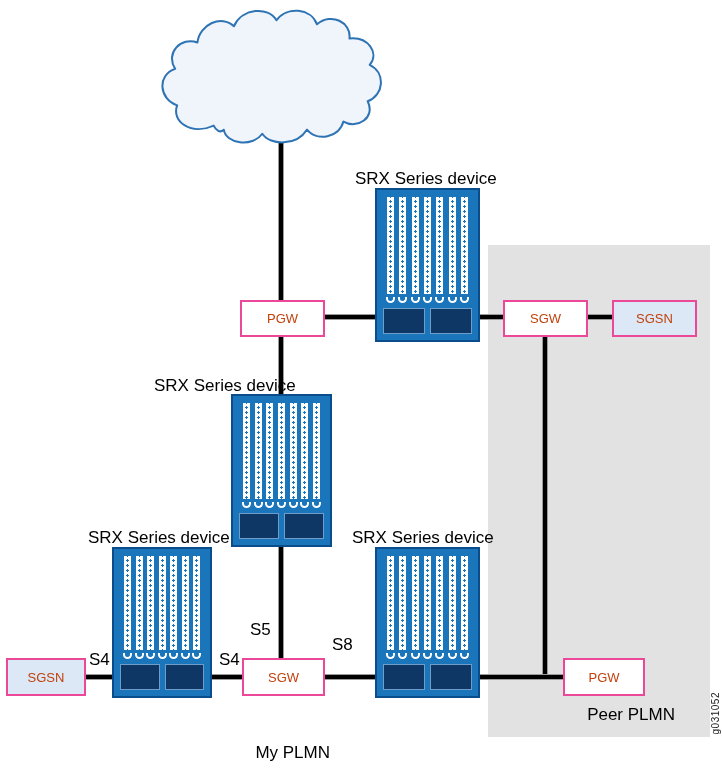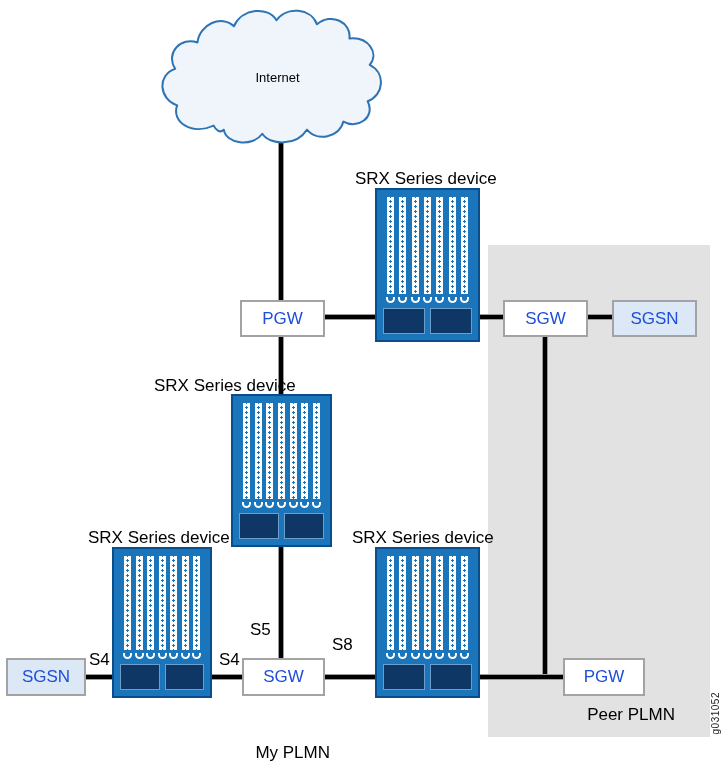--- a/index.html
+++ b/index.html
@@ -16,21 +16,21 @@
   .cloud-label{position:absolute;left:0;right:0;top:66px;text-align:center;font-size:13px;color:#000}
 
   .srx{position:absolute;z-index:2;background:#1a75bb;border:2px solid #0a4d8c;display:flex;flex-direction:column;padding:5px 6px 6px}
   .slots{flex:1;display:flex;justify-content:space-between;align-items:stretch;padding:2px 3px 0}
   .col{display:flex;flex-direction:column;align-items:center}
   .slat{width:7px;flex:1;background:#fff;background-image:radial-gradient(circle,#1a75bb 1px,rgba(0,0,0,0) 1.3px);background-size:7px 5px;background-position:50% 2px}
   .u{width:9px;height:6px;border:2px solid #fff;border-top:none;border-radius:0 0 9px 9px;margin-top:3px}
   .base{height:26px;display:flex;gap:5px;margin-top:5px}
   .cell{flex:1;background:#0f3765;border:1px solid #6f9dc9}
 
-  .node{position:absolute;background:#fff;border:2px solid #a3a3a3;display:flex;align-items:center;justify-content:center;font-size:17px;z-index:3;color:#1d4ed8}
+  .node{position:absolute;background:#fff;border:2px solid #ec4899;display:flex;align-items:center;justify-content:center;font-size:13px;z-index:3;color:#c2410c}
   .node.sgsn{background:#dce8f5}
 
   .lbl{position:absolute;font-size:17px;color:#000;z-index:3;white-space:nowrap}
   .plmn{text-align:right}
   .figid{position:absolute;right:1px;top:692px;writing-mode:vertical-rl;transform:rotate(180deg);font-size:10px;color:#222;z-index:3;letter-spacing:.5px}
 </style>
 </head>
 <body>
 
 <div class="stage">
@@ -40,21 +40,20 @@
   <div class="vline" style="left:278px;top:128px;height:176px"></div>
   <div class="hline" style="left:282px;top:314px;width:373px"></div>
   <div class="vline" style="left:278px;top:318px;height:358px"></div>
   <div class="vline" style="left:542px;top:318px;height:358px"></div>
   <div class="hline" style="left:46px;top:674px;width:558px"></div>
 
   <div class="cloud-wrap">
     <svg viewBox="0 0 250 148" width="255" height="150">
       <path d="M62 120 C40 130 20 116 26 100 C8 94 6 70 24 64 C14 48 30 32 46 38 C48 20 70 10 82 22 C90 4 116 2 124 16 C134 2 158 4 164 20 C178 8 198 18 196 34 C214 32 226 48 216 60 C232 68 230 90 214 96 C222 112 204 124 190 116 C186 132 164 136 154 124 C144 140 118 140 110 128 C100 142 74 138 72 124 C68 128 64 124 62 120 Z" fill="#f0f4fb" stroke="#2e74b5" stroke-width="2" stroke-linejoin="round"></path>
     </svg>
-    <div class="cloud-label">Internet</div>
   </div>
 
   <div class="lbl" style="left:355px;top:169px">SRX Series device</div>
   <div class="lbl" style="left:154px;top:376px">SRX Series device</div>
   <div class="lbl" style="left:88px;top:528px">SRX Series device</div>
   <div class="lbl" style="left:352px;top:528px">SRX Series device</div>
 
   <div class="srx" style="left:375px;top:188px;width:105px;height:154px">
     <div class="slots">
         <div class="col">

